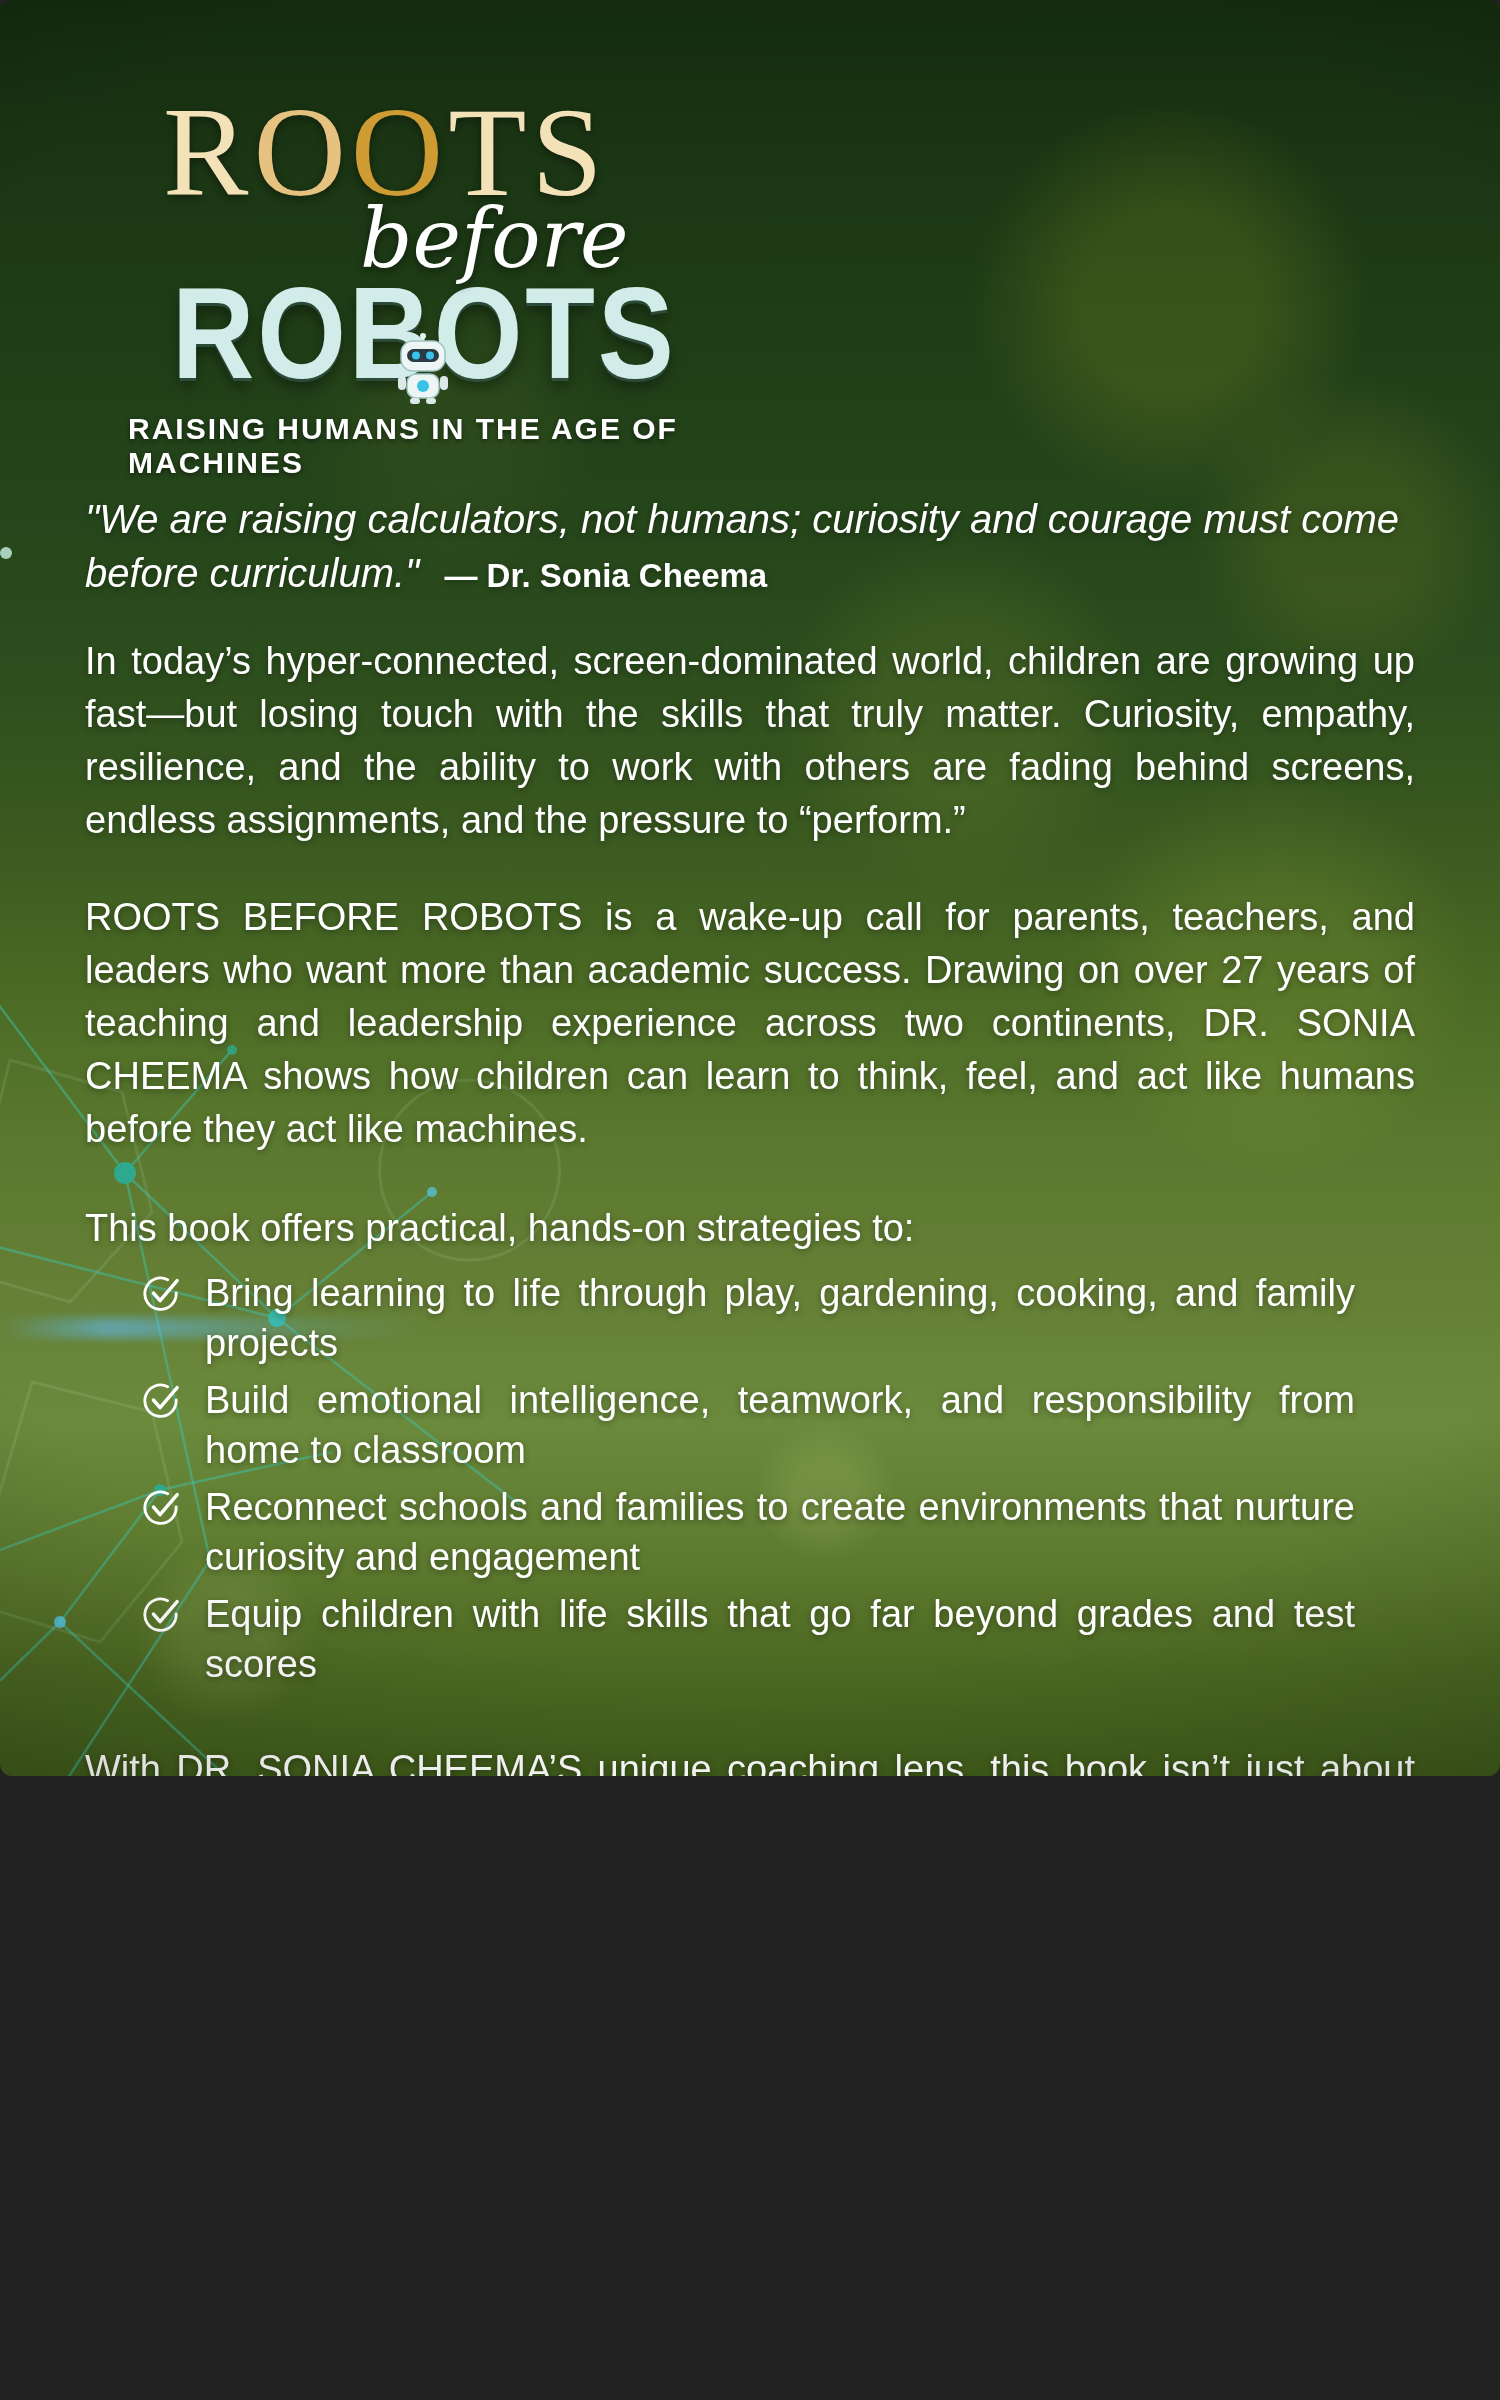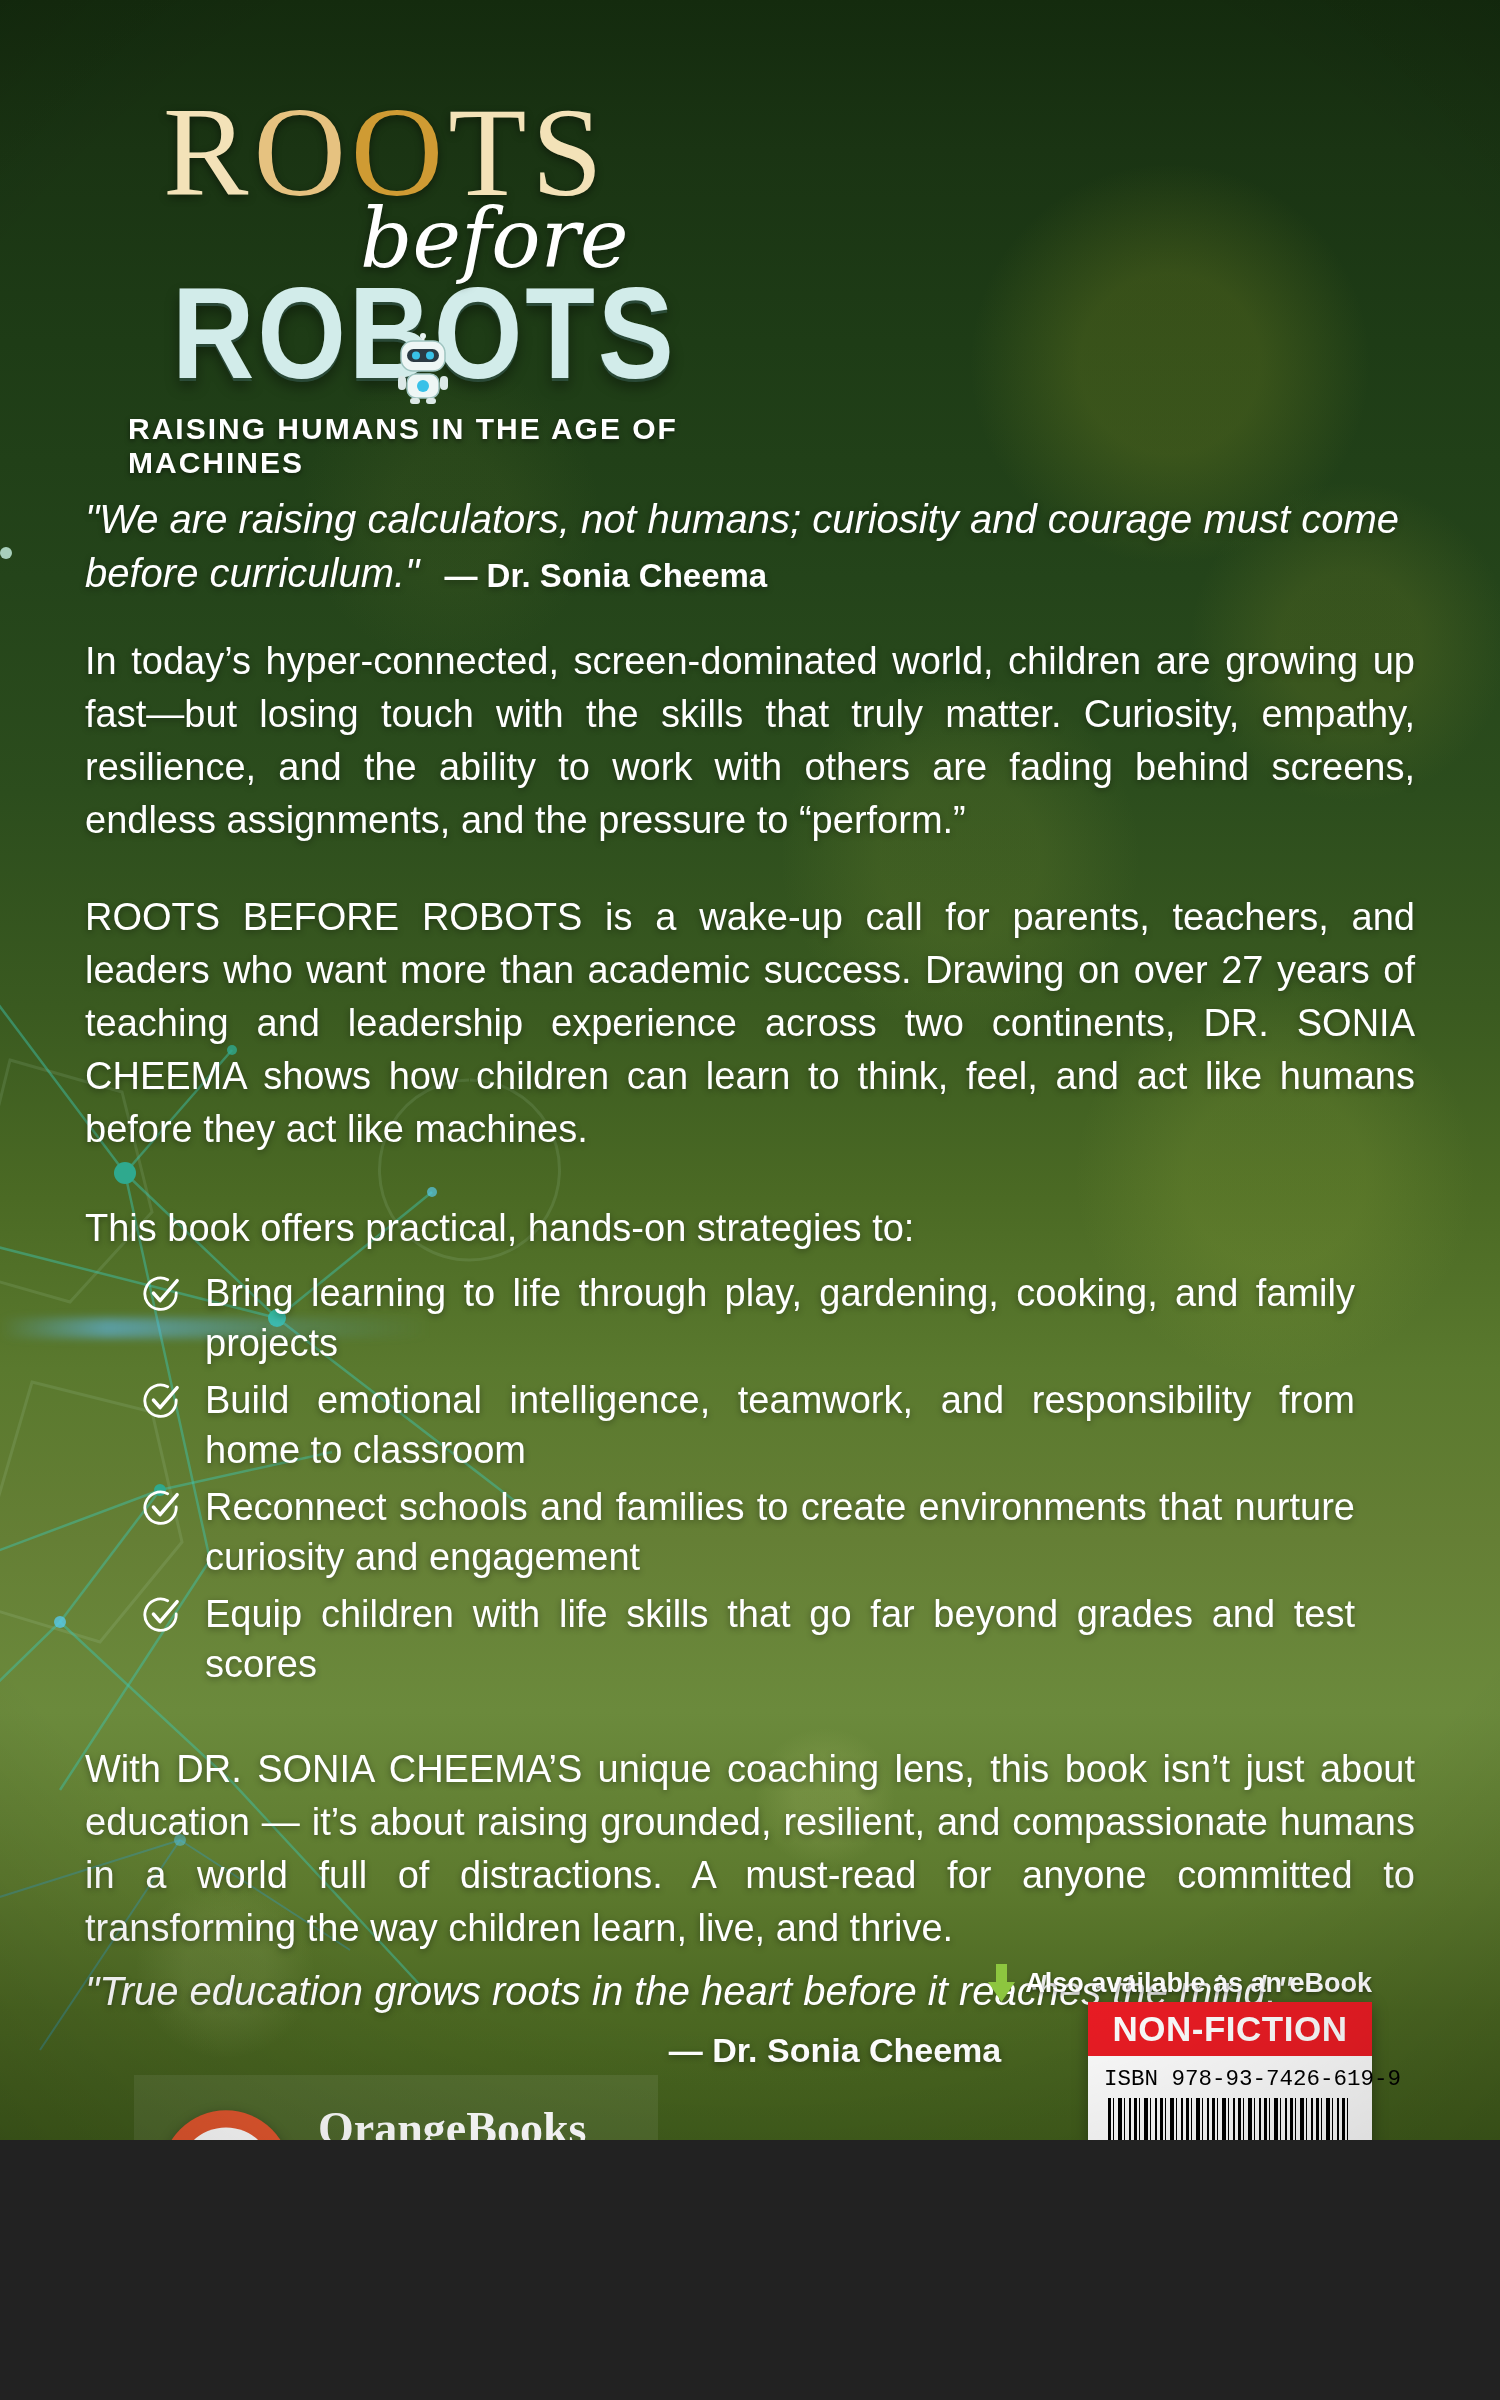--- a/index.html
+++ b/index.html
@@ -1,27 +1,28 @@
 <!DOCTYPE html>
 <html><head>
 <meta charset="utf-8">
 <style>
   html,body{margin:0;padding:0;background:#222;}
   .cover{
-    position:relative;width:1500px;height:2140px;overflow:hidden;
+    position:relative;width:1500px;height:1776px;overflow:hidden;
     font-family:"Liberation Sans",sans-serif;color:#ffffff;
     background:
       radial-gradient(circle at 78% 17%, rgba(150,160,40,.22) 0 90px, transparent 200px),
       radial-gradient(circle at 90% 30%, rgba(140,150,45,.18) 0 70px, transparent 160px),
       radial-gradient(circle at 30% 24%, rgba(120,140,50,.10) 0 60px, transparent 150px),
       radial-gradient(circle at 64% 40%, rgba(150,170,60,.14) 0 80px, transparent 180px),
       radial-gradient(circle at 85% 55%, rgba(170,190,70,.15) 0 90px, transparent 200px),
       radial-gradient(circle at 15% 92%, rgba(220,235,160,.10) 0 40px, transparent 90px),
       radial-gradient(circle at 55% 84%, rgba(225,235,150,.12) 0 30px, transparent 70px),
       linear-gradient(180deg,#142b0e 0%,#1a3413 7%,#1e3c16 16%,#24441a 27%,#2c4d1d 37%,#3a5a20 47%,#4b6a24 56%,#5a792e 64%,#657f35 72%,#6b8a3c 80%,#5d7a2e 88%,#4c6822 94%,#405c1b 100%);
+    border-radius: 12px;
   }
   .vignette{position:absolute;inset:0;pointer-events:none;
     background:radial-gradient(ellipse 120% 90% at 50% 45%, transparent 55%, rgba(0,0,0,.38) 100%);}
   .streak{position:absolute;left:0;top:1318px;width:430px;height:20px;filter:blur(4px);
     background:linear-gradient(90deg, rgba(70,170,255,.0), rgba(95,190,255,.55) 25%, rgba(95,190,255,.15) 70%, transparent);}
   .net{position:absolute;inset:0;pointer-events:none;}
 
   
   .title-area{position:absolute;left:0;top:80px;width:760px;height:380px;}
   .roots{position:absolute;left:163px;top:8px;font-family:"Liberation Serif",serif;

